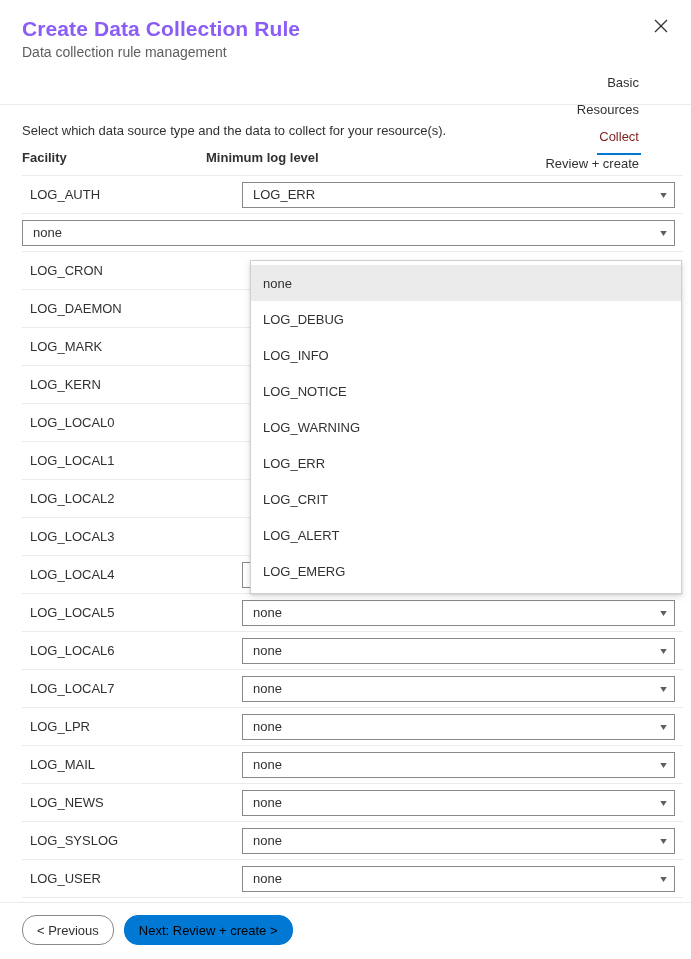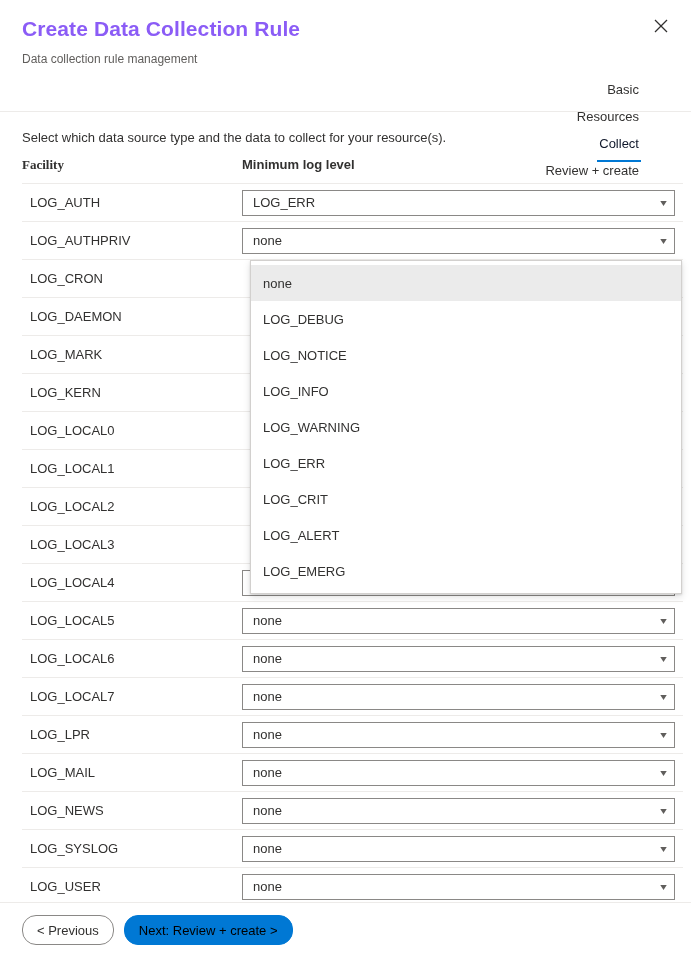--- a/index.html
+++ b/index.html
@@ -28,23 +28,23 @@
   }
   .title {
     font-size: 21px;
     font-weight: bold;
     color: #8b5cf6;
     letter-spacing: 0.1px;
     margin: 0;
     line-height: 26px;
   }
   .subtitle {
-    font-size: 12px;
+    font-size: 14px;
     color: #605e5c;
-    margin-top: 10px;
+    margin-top: 3px;
     line-height: 15px;
   }
   .close-btn {
     position: absolute;
     top: 12px;
     right: 16px;
     width: 28px;
     height: 28px;
     border: none;
     background: transparent;
@@ -68,21 +68,21 @@
     font-size: 13px;
     color: #323130;
     padding: 0 2px 7px 2px;
     margin-right: 28px;
     cursor: pointer;
     border-bottom: 2px solid transparent;
     line-height: 18px;
     white-space: nowrap;
   }
   .tab.active {
-    color: #0f172a;
+    color: #7f1d1d;
     border-bottom: 2px solid #0078d4;
     font-weight: normal;
   }
   .divider {
     height: 1px;
     background: #edebe9;
     width: 100%;
   }
   .instruction {
     padding: 18px 19px 10px 22px;
@@ -93,23 +93,22 @@
     padding: 0 8px 0 22px;
   }
   .col-headers {
     display: flex;
     font-size: 13px;
     font-weight: bold;
     color: #323130;
     padding: 2px 0 10px 0;
   }
   .col-facility {
-    width: 220px;
+    width: 184px;
     flex: none;
-    font-family: Liberation Serif, serif;
   }
   .col-level {
     flex: 1;
   }
   .row {
     display: flex;
     align-items: center;
     height: 37px;
     border-top: 1px solid #edebe9;
     position: relative;
@@ -241,21 +240,20 @@
       <div class="facility-name">LOG_AUTH</div>
       <div class="select-cell">
         <div class="select-box">
           <span>LOG_ERR</span>
           <span class="chev">▾</span>
         </div>
       </div>
     </div>
 
     <div class="row">
-      <div class="facility-name">LOG_AUTHPRIV</div>
       <div class="select-cell">
         <div class="select-box">
           <span>none</span>
           <span class="chev">▾</span>
         </div>
       </div>
     </div>
 
     <div class="row">
       <div class="facility-name">LOG_CRON</div>
@@ -384,22 +382,22 @@
           <span>none</span>
           <span class="chev">▾</span>
         </div>
       </div>
     </div>
   </div>
 
   <div class="dropdown">
     <div class="dd-item selected">none</div>
     <div class="dd-item">LOG_DEBUG</div>
+    <div class="dd-item">LOG_INFO</div>
     <div class="dd-item">LOG_NOTICE</div>
-    <div class="dd-item">LOG_INFO</div>
     <div class="dd-item">LOG_WARNING</div>
     <div class="dd-item">LOG_ERR</div>
     <div class="dd-item">LOG_CRIT</div>
     <div class="dd-item">LOG_ALERT</div>
     <div class="dd-item">LOG_EMERG</div>
   </div>
 
   <div class="footer">
     <button class="btn">&lt; Previous</button>
     <button class="btn primary">Next: Review + create &gt;</button>

